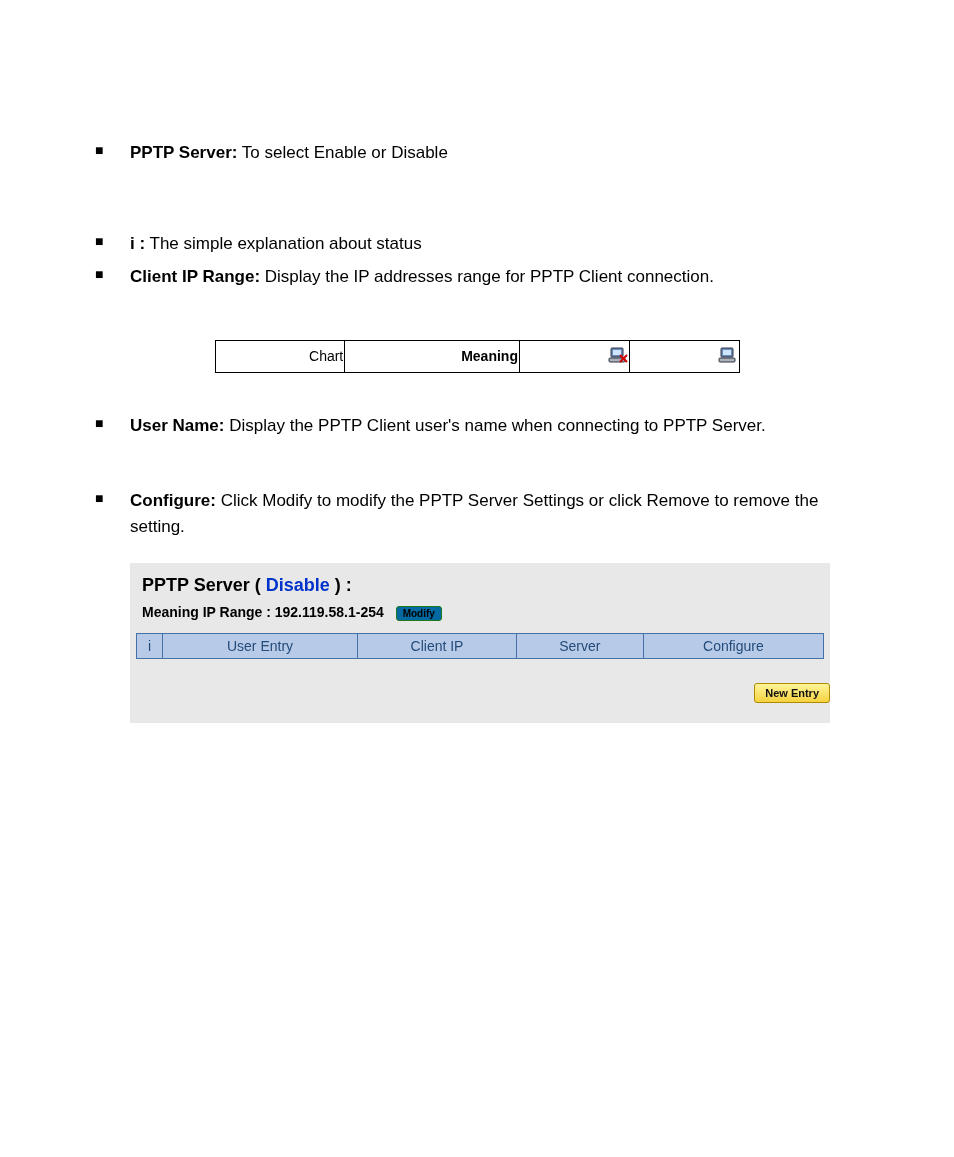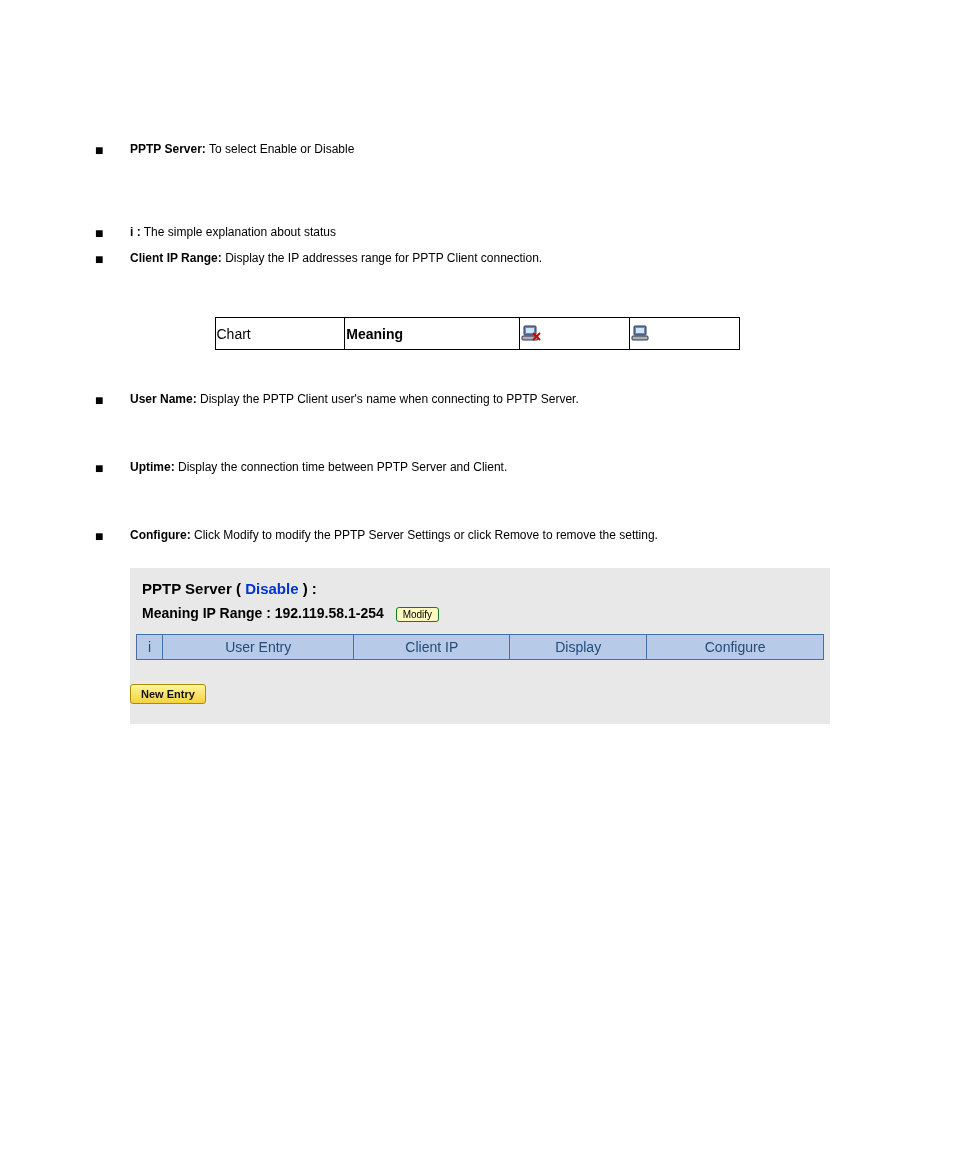--- a/index.html
+++ b/index.html
@@ -11,78 +11,78 @@
     color: #000;
     width: 954px;
   }
   .page {
     padding: 140px 95px 80px 95px;
   }
   .bullet-item {
     margin-bottom: 50px;
     padding-left: 35px;
     position: relative;
-    font-size: 12px;
+    font-size: 17px;
     line-height: 1.5;
   }
   .bullet-item::before {
     content: "■";
     position: absolute;
     left: 0;
     top: 0;
     font-size: 14px;
   }
   .bullet-item.large-gap { margin-bottom: 65px; }
   .bullet-item.small-gap { margin-bottom: 40px; }
   .inline-bold { font-weight: bold; }
   .icon-legend-table {
     border-collapse: collapse;
     margin: 10px auto 40px auto;
     width: 525px;
   }
   .icon-legend-table td {
     border: 1px solid #000;
-    text-align: left;
+    text-align: right;
     vertical-align: middle;
     font-size: 14px;
     height: 32px;
   }
   .col-a { width: 130px; }
   .col-b { width: 175px; font-weight: bold; }
   .col-c { width: 110px; }
   .col-d { width: 110px; }
   .ui-panel {
     margin: 20px 0 0 35px;
     background: #e8e8e8;
     width: 700px;
     padding: 0 0 20px 0;
     font-family: Arial, sans-serif;
   }
   .panel-header {
     padding: 12px 12px 6px 12px;
-    font-size: 15px;
+    font-size: 18px;
     font-weight: bold;
     color: #000;
   }
   .panel-header .disable-link {
     color: #0033cc;
     font-weight: bold;
   }
   .panel-subheader {
     padding: 2px 12px 12px 12px;
     font-size: 14px;
     font-weight: bold;
     color: #000;
   }
   .modify-btn {
     display: inline-block;
-    background: #fef9c3;
+    background: #0369a1;
     color: #000;
     font-size: 10px;
-    font-weight: normal;
+    font-weight: bold;
     border: 1px solid #1b7a1b;
     border-radius: 3px;
     padding: 1px 6px;
     margin-left: 8px;
     vertical-align: middle;
   }
   .ui-table {
     width: calc(100% - 12px);
     margin: 0 6px;
     border-collapse: collapse;
@@ -91,21 +91,21 @@
     background: #b7cbe8;
     border: 1px solid #4472a8;
     color: #244b7a;
     font-size: 14px;
     font-weight: normal;
     padding: 4px 2px;
     text-align: center;
   }
   .ui-table th.icol { width: 26px; }
   .new-entry-wrap {
-    text-align: left;
+    text-align: right;
     margin-top: 24px;
   }
   .new-entry-btn {
     display: inline-block;
     background: linear-gradient(#fff59a, #f5d23e);
     border: 1px solid #b08b00;
     border-radius: 3px;
     color: #111;
     font-size: 11px;
     font-weight: bold;
@@ -153,44 +153,41 @@
       </td>
     </tr>
   </tbody>
     </table>
 
   <div class="bullet-item">
     <span class="inline-bold">User Name:</span><span> Display the PPTP Client user's name when connecting to PPTP Server.</span>
   </div>
 
 
-  <div class="bullet-item">
-    <span class="inline-bold">Uptime:</span><span> Display the connection time between PPTP Server and Client.</span>
-  </div>
 
   <div class="bullet-item" style="margin-bottom:24px;">
     <span class="inline-bold">Configure:</span><span> Click Modify to modify the PPTP Server Settings or click Remove to remove the setting.</span>
   </div>
 
   <div class="ui-panel">
     <div class="panel-header">
       <span>PPTP Server ( </span><span class="disable-link">Disable</span><span> ) :</span>
     </div>
     <div class="panel-subheader">
       <span>Meaning IP Range : </span><span>192.119.58.1-254</span>
       <span class="modify-btn">Modify</span>
     </div>
 
     <table class="ui-table">
       <tbody>
           <tr>
         <th class="icol">i</th>
         <th>User Entry</th>
         <th>Client IP</th>
-        <th>Display</th>
+        <th>Server</th>
         <th>Configure</th>
       </tr>
     </tbody>
       </table>
 
     <div class="new-entry-wrap">
       <span class="new-entry-btn">New Entry</span>
     </div>
   </div>
 

